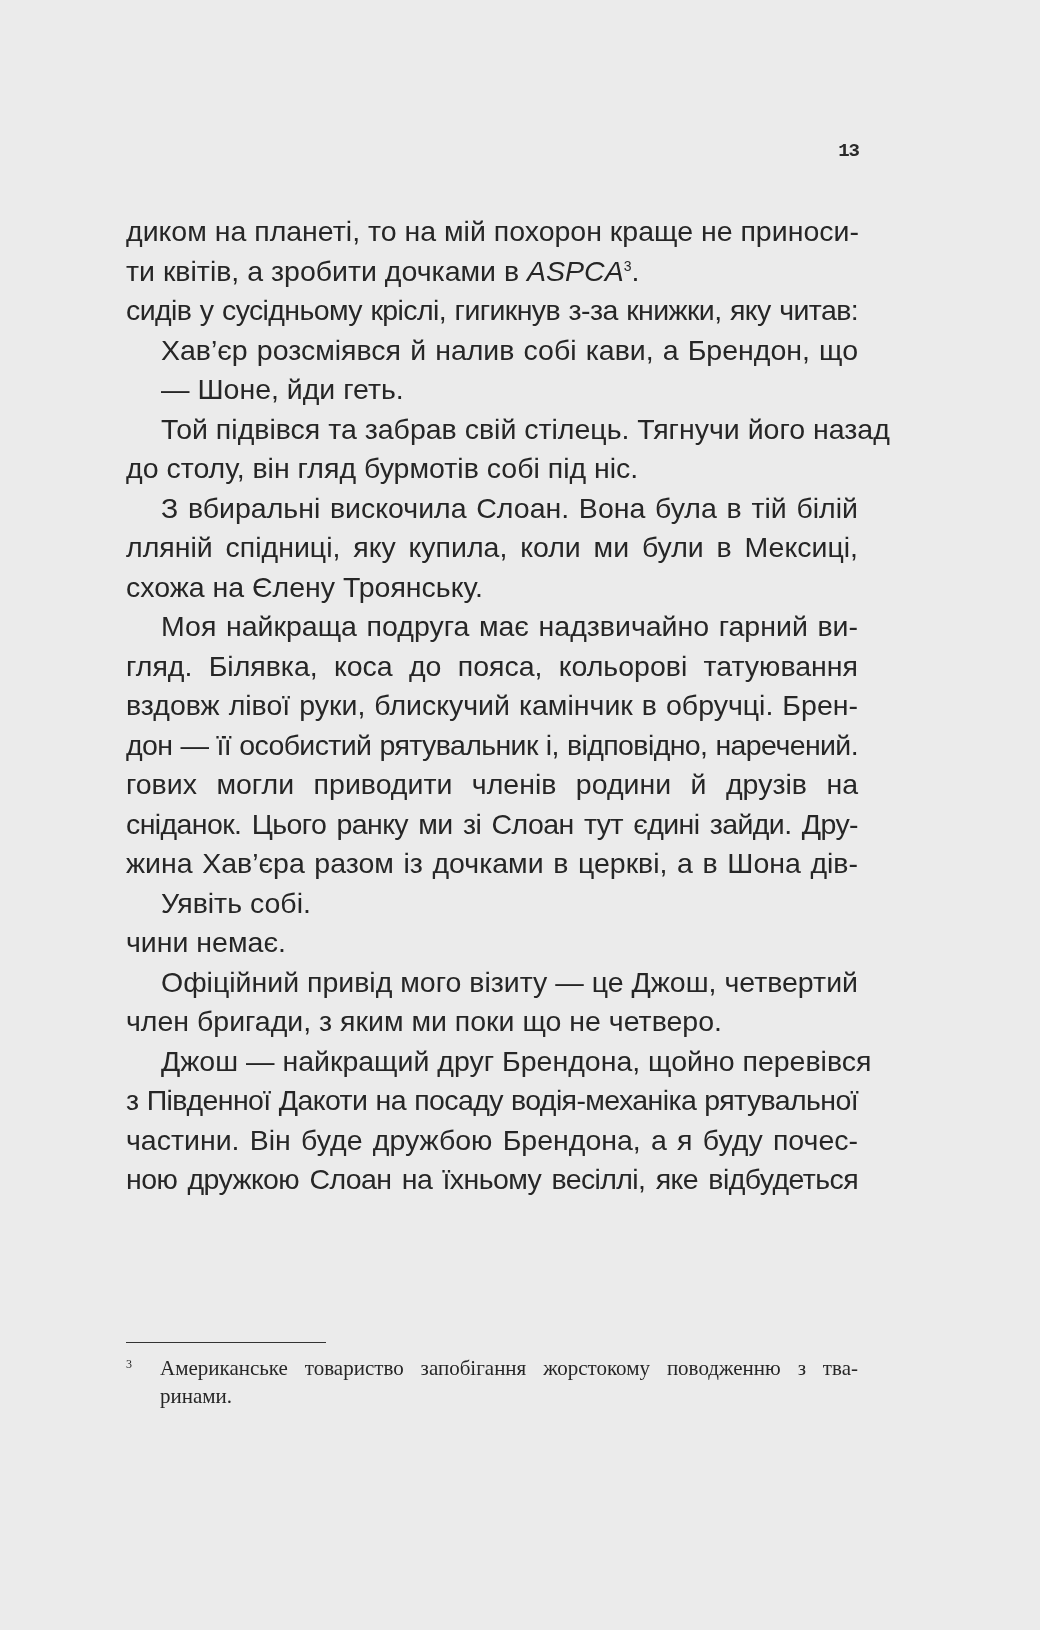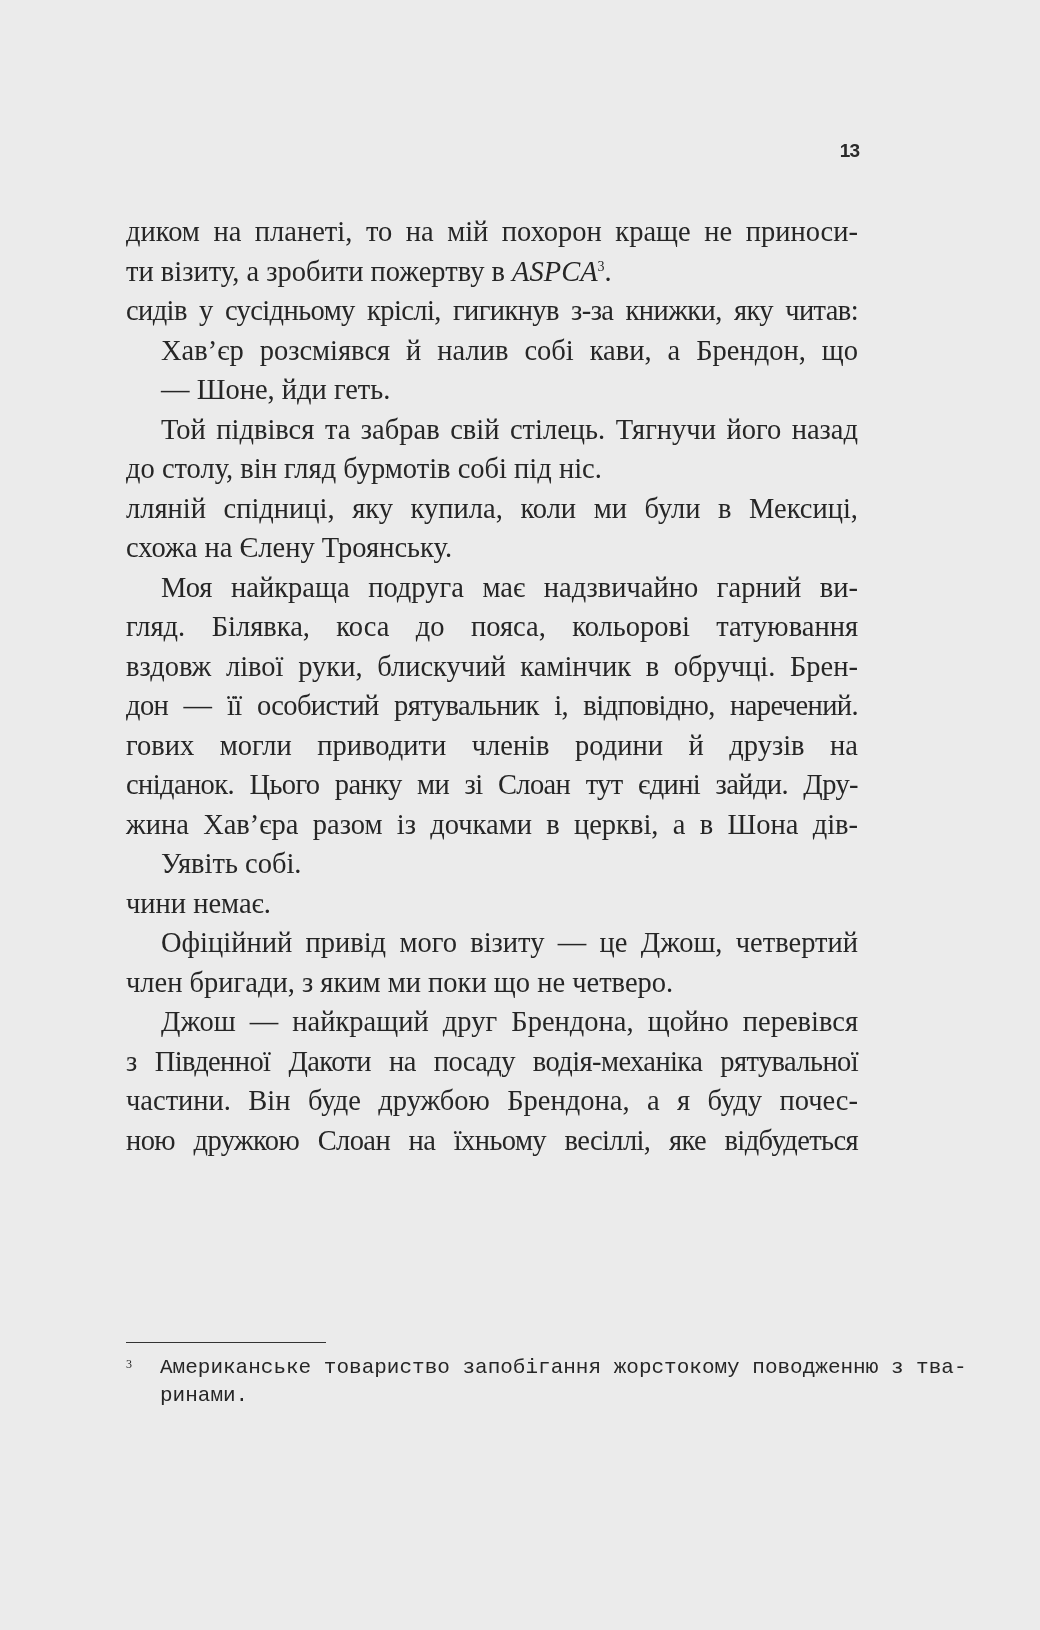--- a/index.html
+++ b/index.html
@@ -11,32 +11,32 @@
       width: 1040px;
       height: 1630px;
       position: relative;
       overflow: hidden;
       color: #222222;
     }
     .page-number {
       position: absolute;
       top: 140px;
       right: 181px;
-      font-family: Liberation Sans, sans-serif;
+      font-family: Liberation Mono, monospace;
       font-weight: bold;
       font-size: 19px;
       color: #2a2a2a;
       letter-spacing: -1px;
     }
     .text-block {
       position: absolute;
       left: 126px;
       top: 212px;
       width: 732px;
-      font-family: Liberation Serif, serif;
+      font-family: Liberation Sans, sans-serif;
       font-size: 28.5px;
       line-height: 39.5px;
       color: #262626;
     }
     .line {
       display: block;
       white-space: nowrap;
       text-align: justify;
       text-align-last: justify;
       height: 39.5px;
@@ -81,39 +81,39 @@
       left: 0;
       top: -4px;
       font-size: 12px;
     }
     .footnote .fn-line {
       display: block;
       padding-left: 34px;
       white-space: nowrap;
       text-align: justify;
       text-align-last: justify;
-      font-family: Liberation Mono, monospace;
     }
     .footnote .fn-line.last {
       text-align-last: left;
     }
   </style>
 </head>
 <body>
 
 <div class="page-number">13</div>
 
 <div class="text-block">
   <span class="line">диком на планеті, то на мій похорон краще не приноси-</span>
-  <span class="line last"><span>ти візиту, а зробити пожертву в </span><span class="italic">ASPCA</span><span class="sup">3</span><span>.</span></span>
+  <span class="line last"><span>ти квітів, а зробити дочками в </span><span class="italic">ASPCA</span><span class="sup">3</span><span>.</span></span>
   <span class="line narrow">сидів у сусідньому кріслі, гигикнув з-за книжки, яку читав:</span>
   <span class="line indent">Хав’єр розсміявся й налив собі кави, а Брендон, що</span>
   <span class="line indent last">— Шоне, йди геть.</span>
   <span class="line indent">Той підвівся та забрав свій стілець. Тягнучи його назад</span>
   <span class="line last">до столу, він гляд бурмотів собі під ніс.</span>
+  <span class="line indent">З вбиральні вискочила Слоан. Вона була в тій білій</span>
   <span class="line">лляній спідниці, яку купила, коли ми були в Мексиці,</span>
   <span class="line last">схожа на Єлену Троянську.</span>
   <span class="line indent">Моя найкраща подруга має надзвичайно гарний ви-</span>
   <span class="line">гляд. Білявка, коса до пояса, кольорові татуювання</span>
   <span class="line">вздовж лівої руки, блискучий камінчик в обручці. Брен-</span>
   <span class="line narrow">дон — її особистий рятувальник і, відповідно, наречений.</span>
   <span class="line">гових могли приводити членів родини й друзів на</span>
   <span class="line narrow">сніданок. Цього ранку ми зі Слоан тут єдині зайди. Дру-</span>
   <span class="line">жина Хав’єра разом із дочками в церкві, а в Шона дів-</span>
   <span class="line indent last">Уявіть собі.</span>

